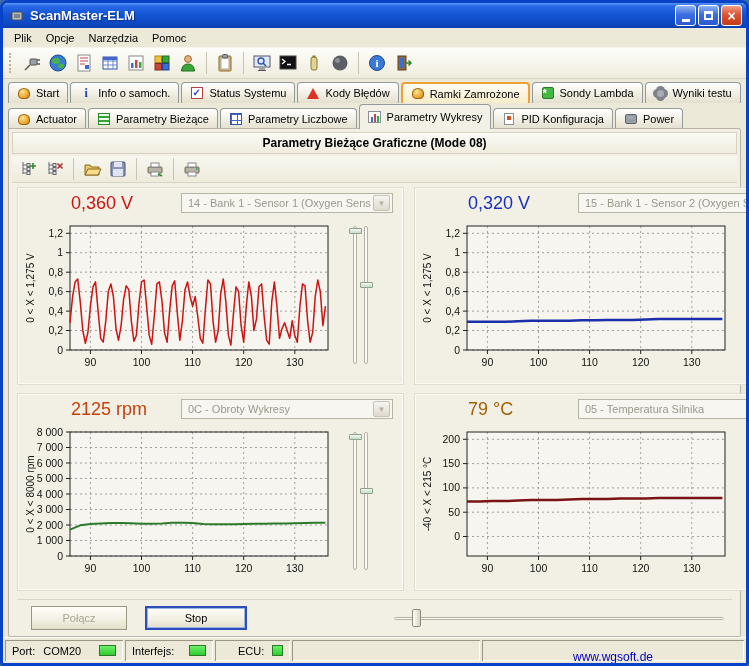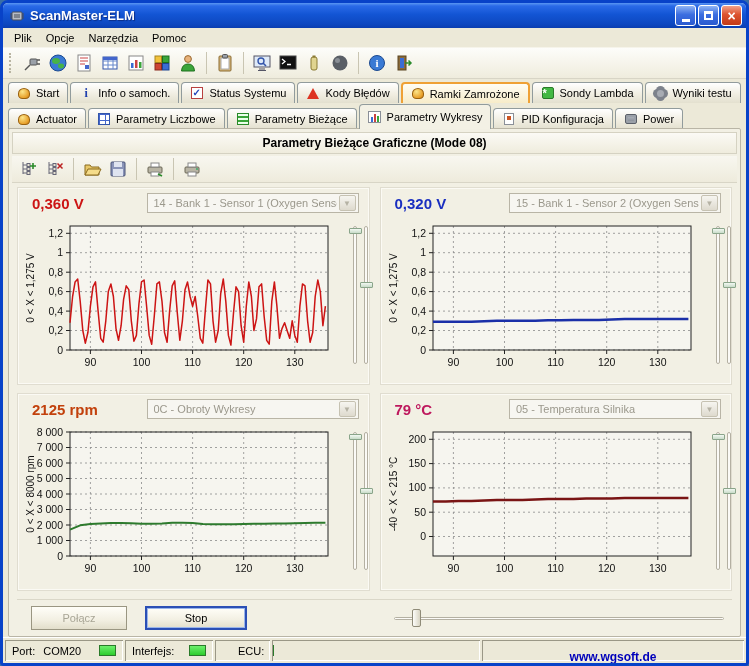--- a/index.html
+++ b/index.html
@@ -67,21 +67,21 @@
     display:flex; align-items:center; justify-content:center;
     font-size:12px; font-weight:bold; }
   .panel-toolbar { position:absolute; left:3px; right:3px; top:27px; height:27px;
     border-bottom:1px solid #d8d5c6; display:flex; align-items:center; padding:0 4px;
     background:linear-gradient(#f8f7f0,#eeebdc); }
   
   .charts-grid { position:absolute; left:8px; right:8px; top:58px; height:404px;
     display:grid; grid-template-columns:1fr 1fr; grid-template-rows:1fr 1fr; gap:8px 10px; }
   .chart-cell { border:1px solid #e0ddd0; box-shadow:inset 0 0 0 1px #fbfaf4; background:#f2f0e4; }
   .chart-head { display:flex; align-items:center; height:30px; padding:0 10px 0 14px; }
-  .chart-value { font-size:15px; font-weight:bold; width:110px; flex:none; }
+  .chart-value { font-size:18px; font-weight:normal; width:110px; flex:none;margin-left:39px; }
   .select { height:20px; width:212px; margin-left:auto; border:1px solid #b9b5a6; background:#f7f6f1;
     color:#9b988c; font-size:11px; display:flex; align-items:center; padding:0 2px 0 6px; }
   .select .txt { overflow:hidden; white-space:nowrap; flex:1; }
   .select .arrow { width:17px; height:16px; flex:none; margin-left:2px;
     background:linear-gradient(#f6f5f0,#dedace); border:1px solid #c6c2b2; border-radius:2px;
     color:#b5b2a4; display:flex; align-items:center; justify-content:center; font-size:8px; }
   .chart-body { display:flex; padding-left:4px; }
   svg.plot { width:326px; height:160px; flex:none; }
   .sliders { display:flex; gap:7px; margin-left:5px; padding-top:8px; }
   .vtrack { width:4px; height:138px; border:1px solid #b4b0a2; background:#fbfaf6; border-radius:2px; position:relative; }
@@ -98,24 +98,24 @@
   .h-slider { margin-left:auto; margin-right:8px; width:330px; height:22px; position:relative; }
   .h-slider .track { position:absolute; left:0; right:0; top:10px; height:3px;
     background:#fdfcf8; border:1px solid #b4b0a2; border-radius:2px; }
   .h-slider .hthumb { position:absolute; left:18px; top:2px; width:9px; height:18px;
     background:linear-gradient(90deg,#fdfdfa,#d9d5c4); border:1px solid #8f8b78; border-radius:2px; }
   
   .statusbar { position:absolute; left:0; right:0; bottom:0; height:26px; background:#ece9d8;
     border-top:1px solid #fff; display:flex; align-items:stretch; padding:2px; gap:2px; font-size:11px; }
   .sb-cell { box-shadow:inset 1px 1px 0 #9a9786, inset -1px -1px 0 #ffffff;
     display:flex; align-items:center; padding:0 7px; gap:8px; }
-  .sb-port { width:118px; } .sb-if { width:88px; } .sb-ecu { width:55px;padding-left:23px; }
+  .sb-port { width:118px; } .sb-if { width:88px; } .sb-ecu { width:75px;padding-left:23px; }
   .sb-fill { flex:1; } .sb-site { width:262px; justify-content:center; }
   .led { width:17px; height:11px; border:1px solid #2a7a2a; background:linear-gradient(#6cf06c,#2ecc2e); margin-left:auto; }
-  .site-link { color:#0000bb; font-weight:bold; font-size:12px;margin-top:13px; }
+  .site-link { color:#0000bb; font-weight:normal; font-size:12px;margin-top:13px; }
 </style>
 </head>
 <body>
 
 <div class="window">
 
   <div class="titlebar">
     <svg class="title-icon" viewBox="0 0 16 16">
       <rect x="3" y="4" width="10" height="8" rx="1" fill="#b7bcc4" stroke="#4a4f58"></rect>
       <rect x="5" y="6" width="6" height="4" fill="#7e848e"></rect>
@@ -287,29 +287,29 @@
 
   <div class="tabs r2">
     <div class="tab">
         <span class="ticon">
           <span class="ti-hand"></span>
         </span>
         <span>Actuator</span>
       </div>
     <div class="tab">
         <span class="ticon">
+          <span class="ti-list"></span>
+        </span>
+        <span>Parametry Bieżące</span>
+      </div>
+    <div class="tab">
+        <span class="ticon">
           <span class="ti-grid"></span>
         </span>
         <span>Parametry Liczbowe</span>
-      </div>
-    <div class="tab">
-        <span class="ticon">
-          <span class="ti-list"></span>
-        </span>
-        <span>Parametry Bieżące</span>
       </div>
     <div class="tab active">
         <span class="ticon">
           <span class="ti-bars"></span>
         </span>
         <span>Parametry Wykresy</span>
       </div>
     <div class="tab">
         <span class="ticon">
           <span class="ti-doc"></span>
@@ -569,21 +569,21 @@
               </div>
             <div class="vtrack">
                 <div class="vthumb" style="top:55px"></div>
               </div>
           </div>
         </div>
       </div>
 
       <div class="chart-cell">
         <div class="chart-head">
-          <span class="chart-value" style="color: #be185d;">79 °C</span>
+          <span class="chart-value" style="color: #a16207;">79 °C</span>
           <div class="select">
               <span class="txt">05 - Temperatura Silnika</span>
               <span class="arrow">▼</span>
             </div>
         </div>
         <div class="chart-body">
           <svg class="plot" viewBox="0 0 326 160">
               <rect x="48" y="8" width="258" height="124" fill="#f6f5ef"></rect>
               <line x1="48" y1="15.3" x2="306" y2="15.3" stroke="#8a8a8a" stroke-dasharray="2 3" stroke-width="0.8"></line>
               <line x1="44" y1="15.3" x2="48" y2="15.3" stroke="#222"></line>

